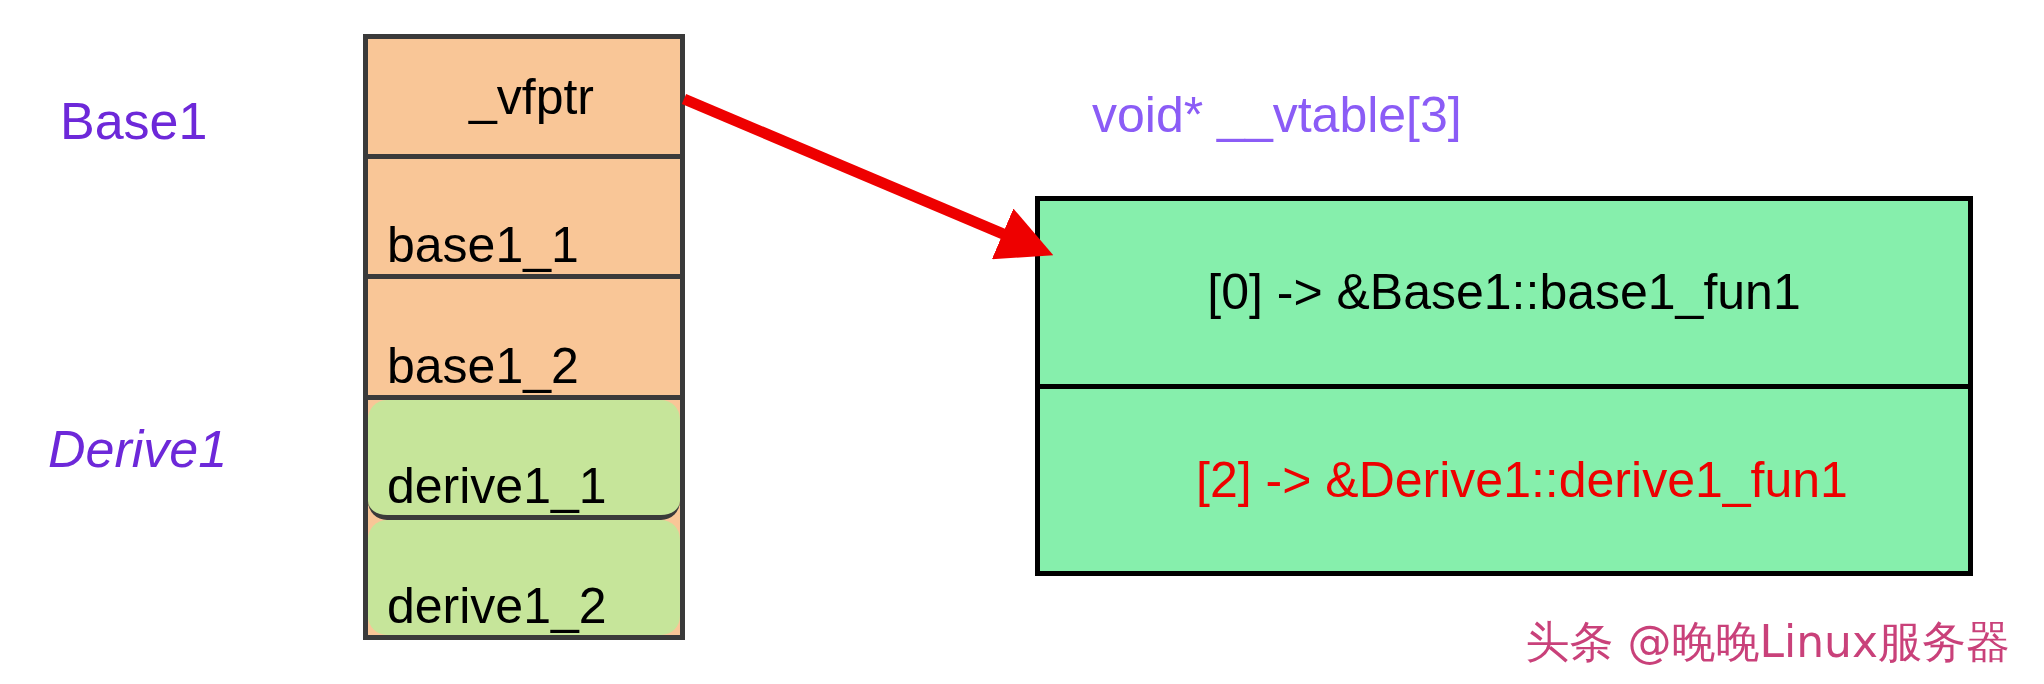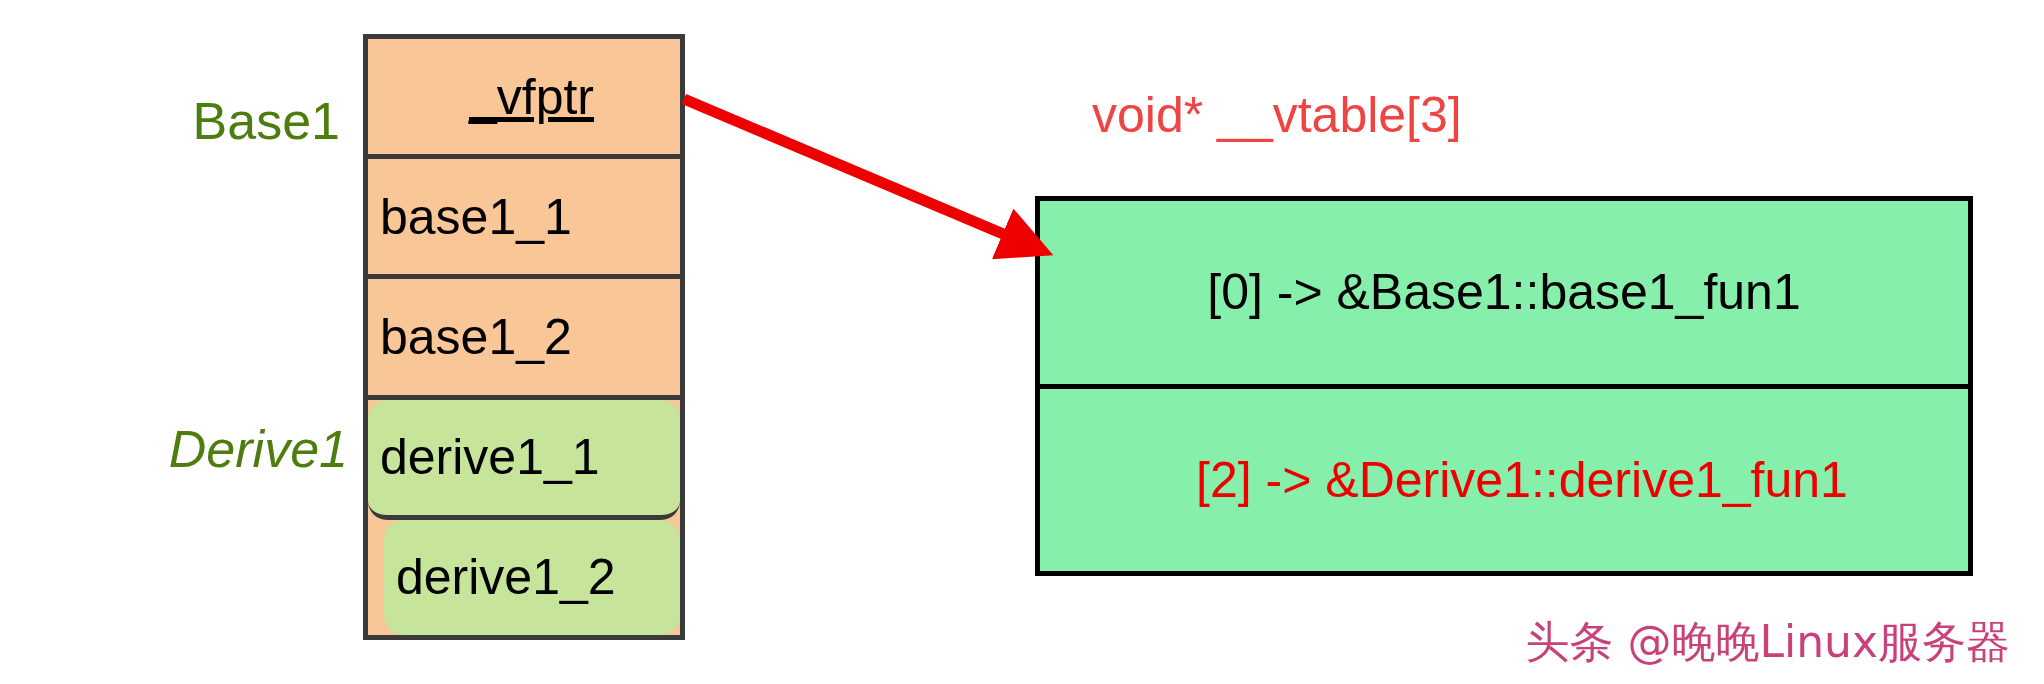--- a/index.html
+++ b/index.html
@@ -14,24 +14,24 @@
     position: relative;
     width: 2044px;
     height: 684px;
     background: #ffffff;
     overflow: hidden;
   }
 
   
   .side-label {
     position: absolute;
-    color: #4d7c0f;
+    color: #6d28d9;
     font-size: 52px;
     line-height: 1.12;
-    text-align: right;
+    text-align: left;
     white-space: nowrap;
     letter-spacing: 0px;
   }
   #label-base1 {
     left: 60px;
     top: 92px;
     width: 280px;
   }
   #label-derive1 {
     left: 48px;
@@ -63,46 +63,45 @@
     display: flex;
     align-items: center;
     justify-content: center;
     font-size: 50px;
     color: #000000;
     white-space: nowrap;
     overflow: hidden;
   }
   .obj-cell:last-child {
     border-bottom: none;
-    margin-left: 16px;
   }
   .obj-cell.base {
     background: #f9c697;
   }
   .obj-cell.derive {
     background: #c6e59a;
     border-radius: 19px;
   }
   .obj-cell.vfptr {
     justify-content: center;
     padding-left: 15px;
-    text-decoration: underline;
   }
   .obj-cell.named {
     justify-content: flex-start;
-    padding-left: 12px;
+    padding-left: 19px;
+    align-items: flex-end;
   }
 
   
   #vtable-title {
     position: absolute;
     left: 1092px;
     top: 86px;
     font-size: 50px;
-    color: #ef4444;
+    color: #8b5cf6;
     white-space: nowrap;
   }
   #vtable-box {
     position: absolute;
     left: 1035px;
     top: 196px;
     width: 938px;
     height: 380px;
     box-sizing: border-box;
     border: 5px solid #000000;

